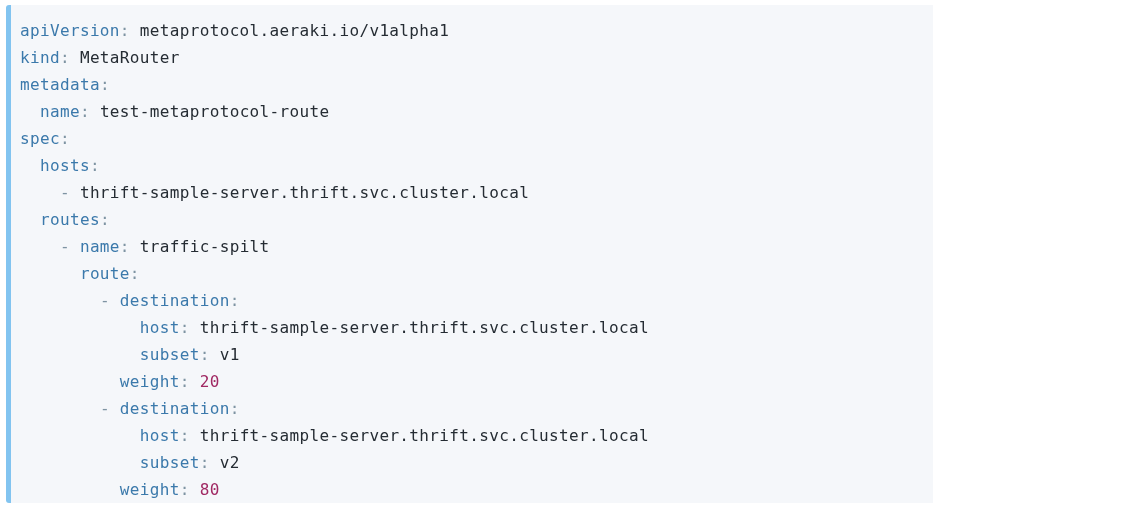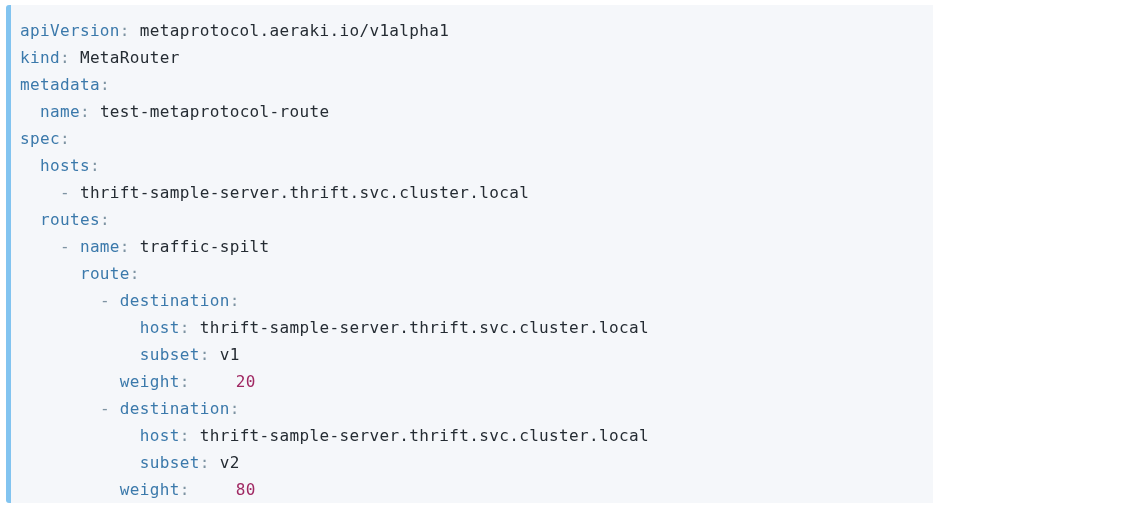--- a/index.html
+++ b/index.html
@@ -36,21 +36,21 @@
     white-space: pre;
     font-size: 16px;
     letter-spacing: 0.35px;
     line-height: 27px;
     height: 27px;
     color: var(--cb-val, #252c33);
   }
   .tok-key  { color: var(--cb-key,  #3b79ab); }
   .tok-punc { color: var(--cb-punc, #7e93a2); }
   .tok-val  { color: var(--cb-val,  #252c33); }
-  .tok-num  { color: var(--cb-num,  #a02963); margin-left: 36px; }
+  .tok-num  { color: var(--cb-num,  #a02963); }
   .tok-ws   { color: var(--cb-val,  #252c33); }
 </style>
 </head>
 <body>
 
 <div class="page">
   <pre class="code-block"><code class="code-lines" id="code"><div class="line"><span class="tok-key">apiVersion</span><span class="tok-punc">:</span><span class="tok-ws"> </span><span class="tok-val">metaprotocol.aeraki.io/v1alpha1</span></div><div class="line"><span class="tok-key">kind</span><span class="tok-punc">:</span><span class="tok-ws"> </span><span class="tok-val">MetaRouter</span></div><div class="line"><span class="tok-key">metadata</span><span class="tok-punc">:</span></div><div class="line"><span class="tok-ws">  </span><span class="tok-key">name</span><span class="tok-punc">:</span><span class="tok-ws"> </span><span class="tok-val">test-metaprotocol-route</span></div><div class="line"><span class="tok-key">spec</span><span class="tok-punc">:</span></div><div class="line"><span class="tok-ws">  </span><span class="tok-key">hosts</span><span class="tok-punc">:</span></div><div class="line"><span class="tok-ws">    </span><span class="tok-punc">-</span><span class="tok-ws"> </span><span class="tok-val">thrift-sample-server.thrift.svc.cluster.local</span></div><div class="line"><span class="tok-ws">  </span><span class="tok-key">routes</span><span class="tok-punc">:</span></div><div class="line"><span class="tok-ws">    </span><span class="tok-punc">-</span><span class="tok-ws"> </span><span class="tok-key">name</span><span class="tok-punc">:</span><span class="tok-ws"> </span><span class="tok-val">traffic-spilt</span></div><div class="line"><span class="tok-ws">      </span><span class="tok-key">route</span><span class="tok-punc">:</span></div><div class="line"><span class="tok-ws">        </span><span class="tok-punc">-</span><span class="tok-ws"> </span><span class="tok-key">destination</span><span class="tok-punc">:</span></div><div class="line"><span class="tok-ws">            </span><span class="tok-key">host</span><span class="tok-punc">:</span><span class="tok-ws"> </span><span class="tok-val">thrift-sample-server.thrift.svc.cluster.local</span></div><div class="line"><span class="tok-ws">            </span><span class="tok-key">subset</span><span class="tok-punc">:</span><span class="tok-ws"> </span><span class="tok-val">v1</span></div><div class="line"><span class="tok-ws">          </span><span class="tok-key">weight</span><span class="tok-punc">:</span><span class="tok-ws"> </span><span class="tok-num">20</span></div><div class="line"><span class="tok-ws">        </span><span class="tok-punc">-</span><span class="tok-ws"> </span><span class="tok-key">destination</span><span class="tok-punc">:</span></div><div class="line"><span class="tok-ws">            </span><span class="tok-key">host</span><span class="tok-punc">:</span><span class="tok-ws"> </span><span class="tok-val">thrift-sample-server.thrift.svc.cluster.local</span></div><div class="line"><span class="tok-ws">            </span><span class="tok-key">subset</span><span class="tok-punc">:</span><span class="tok-ws"> </span><span class="tok-val">v2</span></div><div class="line"><span class="tok-ws">          </span><span class="tok-key">weight</span><span class="tok-punc">:</span><span class="tok-ws"> </span><span class="tok-num">80</span></div></code></pre>
 </div>
 
 </body></html>

